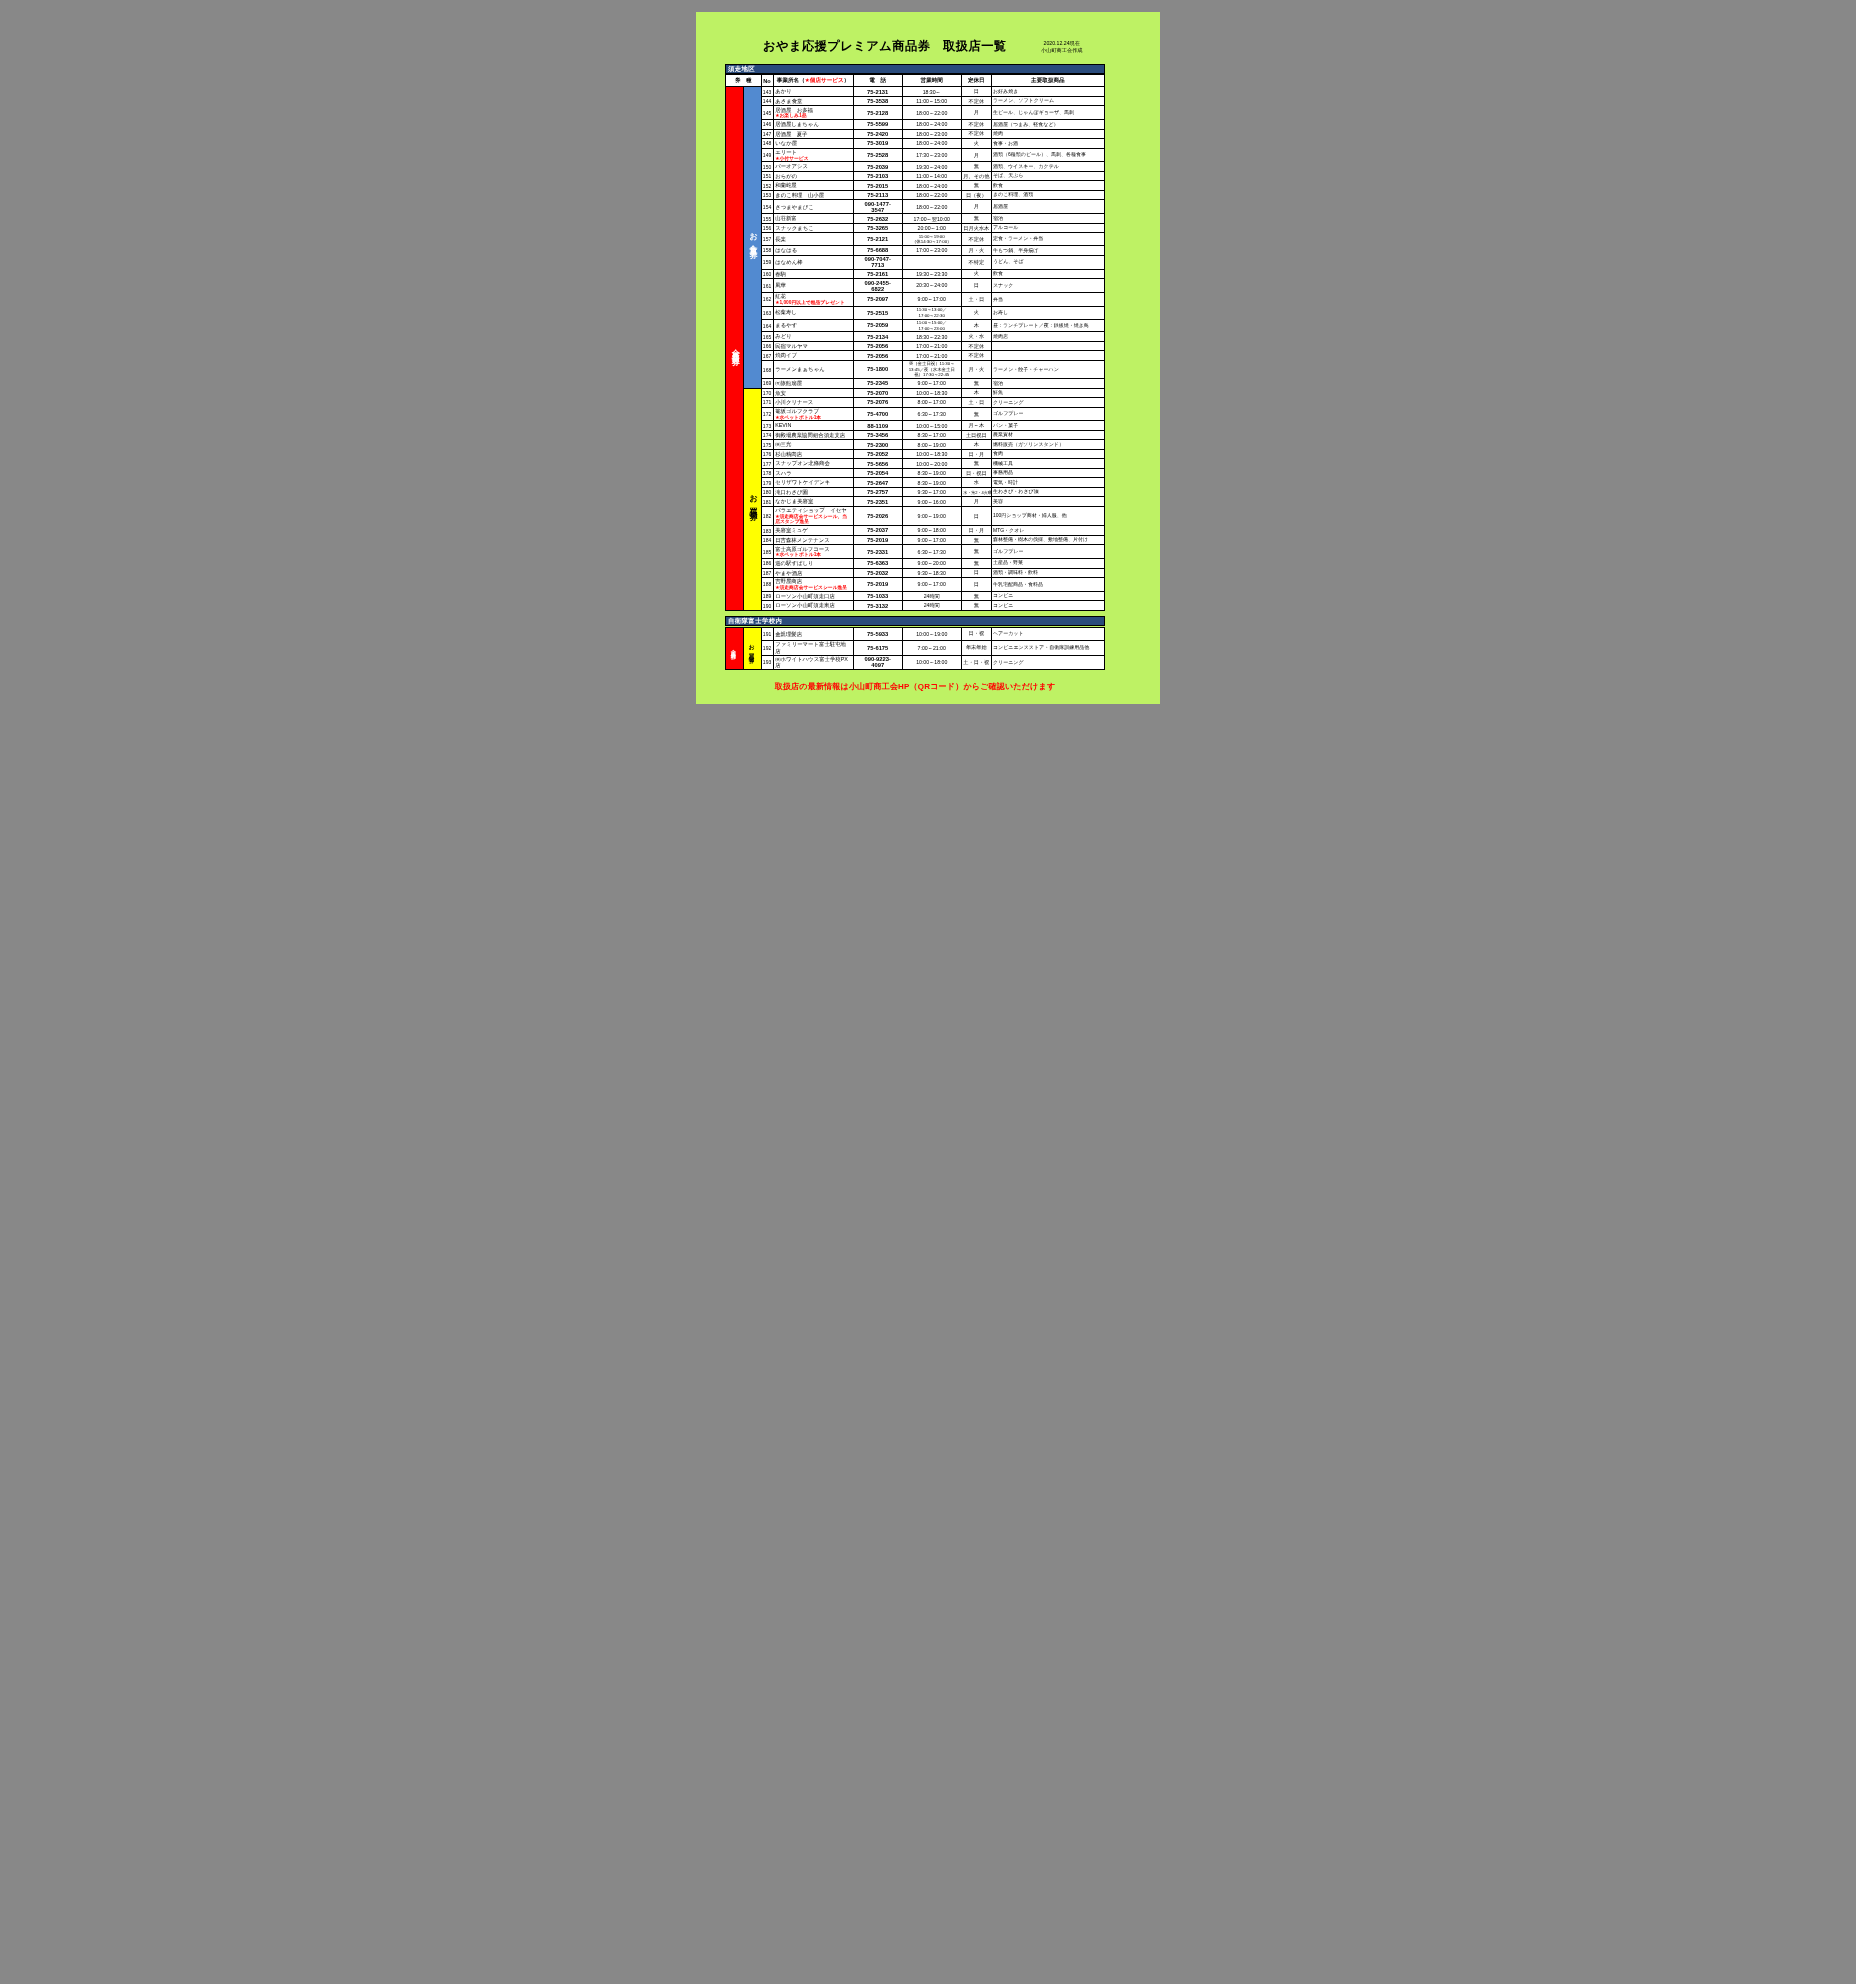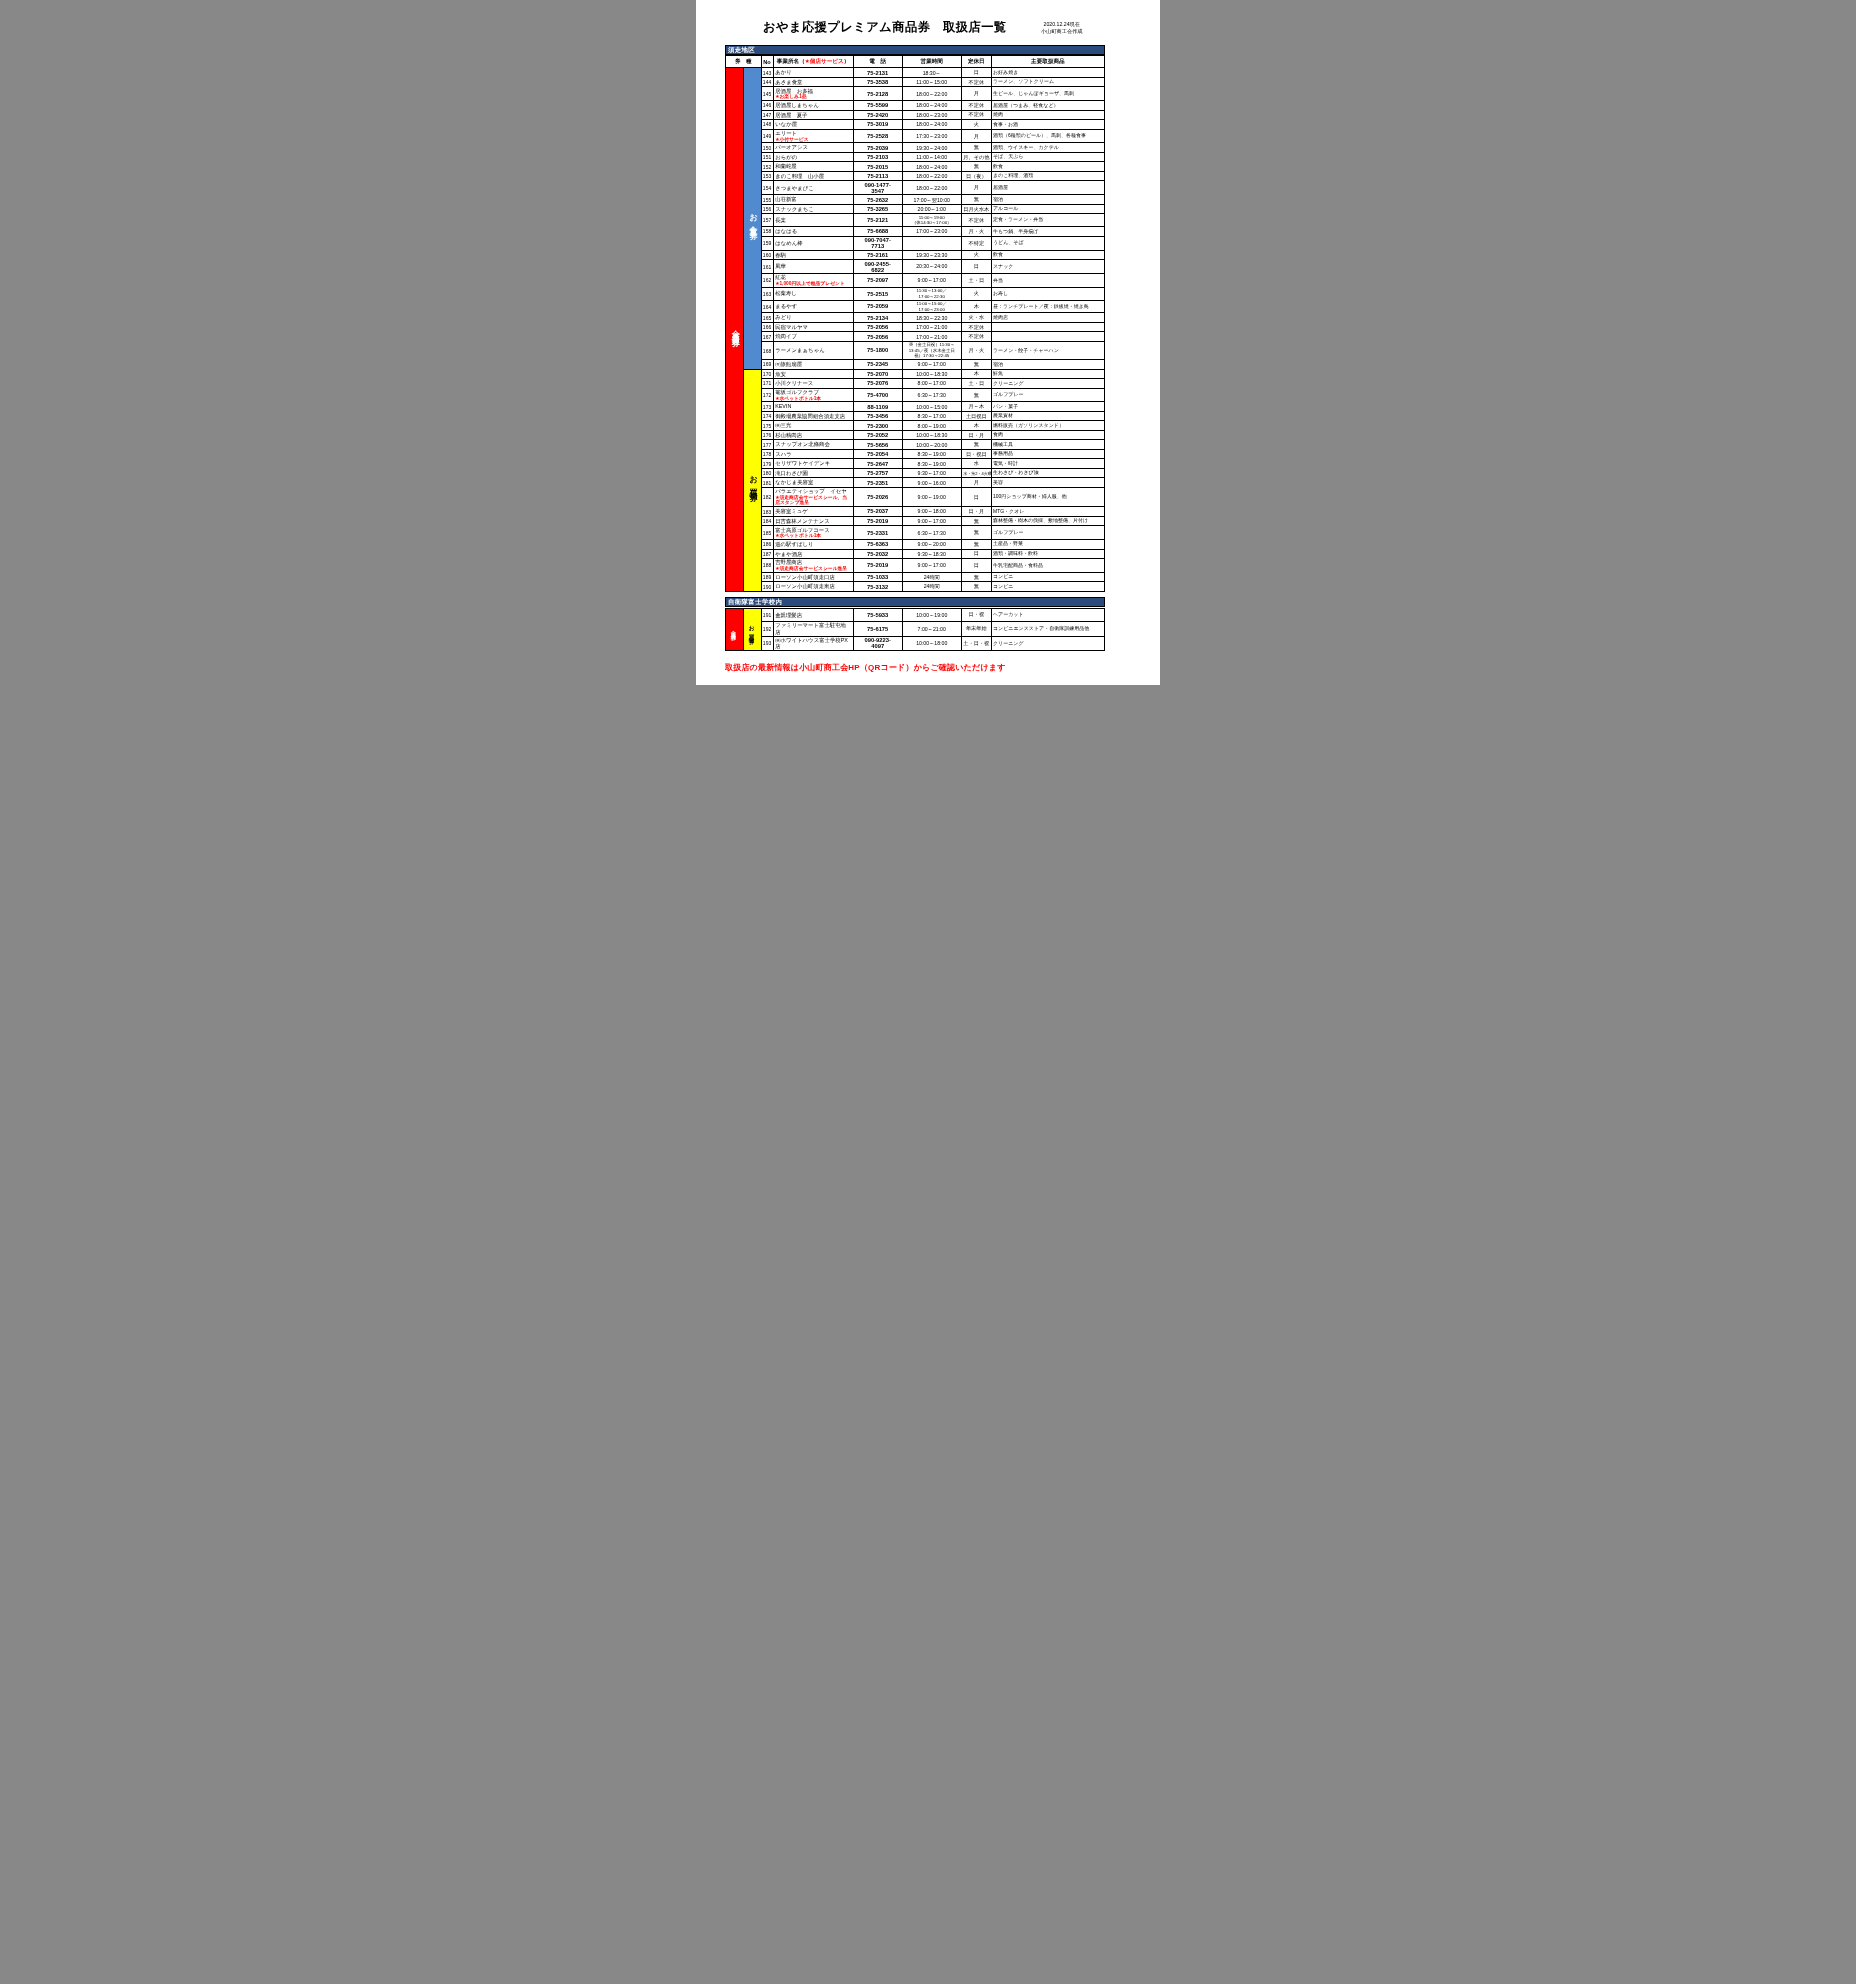--- a/index.html
+++ b/index.html
@@ -1,19 +1,19 @@
 <!DOCTYPE html>
 <html lang="ja" style="font-size:6.4px"><head>
 <meta charset="utf-8">
 <style>
   html,body{margin:0;padding:0;background:#888;}
   .page{
-    width:464px; min-height:657px; margin:0 auto; background:#ffffff;
+    width:464px; min-height:657px; margin:12px auto; background:#bef264;
     font-family:"Liberation Sans","DejaVu Sans",sans-serif; color:#000;
-    box-sizing:border-box; padding:16px 0 12px 0; position:relative;
+    box-sizing:border-box; padding:23px 0 12px 0; position:relative;
   }
   
   .doc-header{position:relative; height:29px;}
   .doc-title{
     position:absolute; left:67px; top:3.2px; margin:0;
     font-size:12.3px; font-weight:bold; letter-spacing:0.4px; white-space:nowrap;
   }
   .doc-credit{
     position:absolute; left:345px; top:4.8px; font-size:5.2px; line-height:1.45;
     text-align:center; white-space:nowrap;
@@ -67,21 +67,21 @@
   .vtext-black{color:#000;}
   .vtext-lg{font-size:8px; letter-spacing:2.4px;}
   .vtext-md{font-size:8px; letter-spacing:2.8px;}
   .vtext-sm{font-size:5.2px; letter-spacing:1.2px;}
   .vtext-sm2{font-size:5.6px; letter-spacing:2.4px;}
   
   .section2{margin-top:5.6px;}
   .section2 tbody td{height:13px;}
   
   .footer-note{
-    margin-top:11px; color:#F00; font-weight:bold;
+    margin-top:11px; text-align:center; color:#F00; font-weight:bold;
     font-size:8px; letter-spacing:0.2px;
   }
 </style>
 </head>
 <body>
 
 <div class="page">
 
   <header class="doc-header">
     <h1 class="doc-title">おやま応援プレミアム商品券　取扱店一覧</h1>

